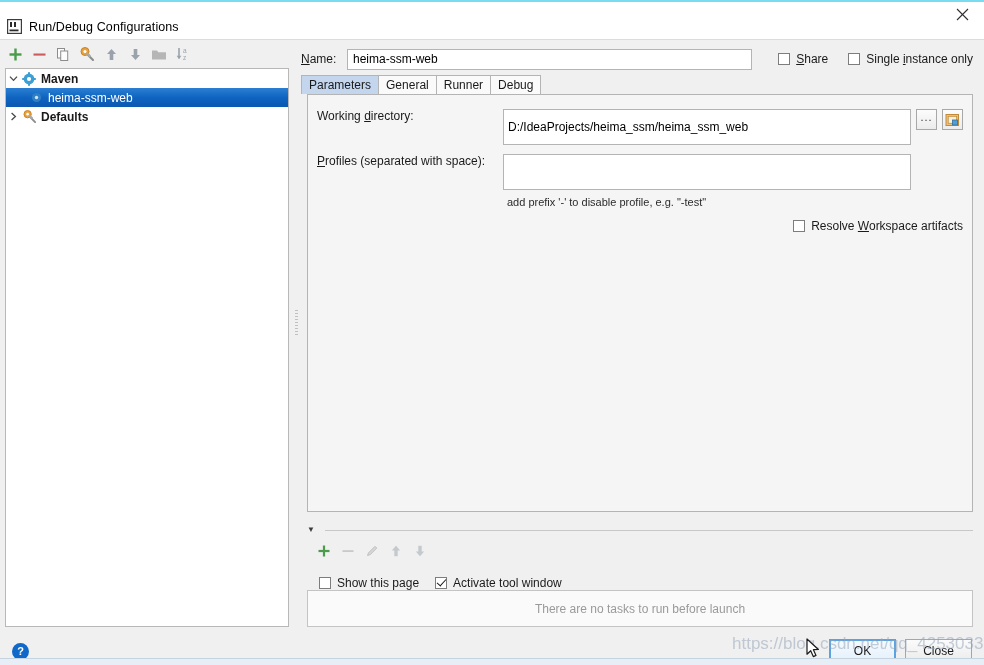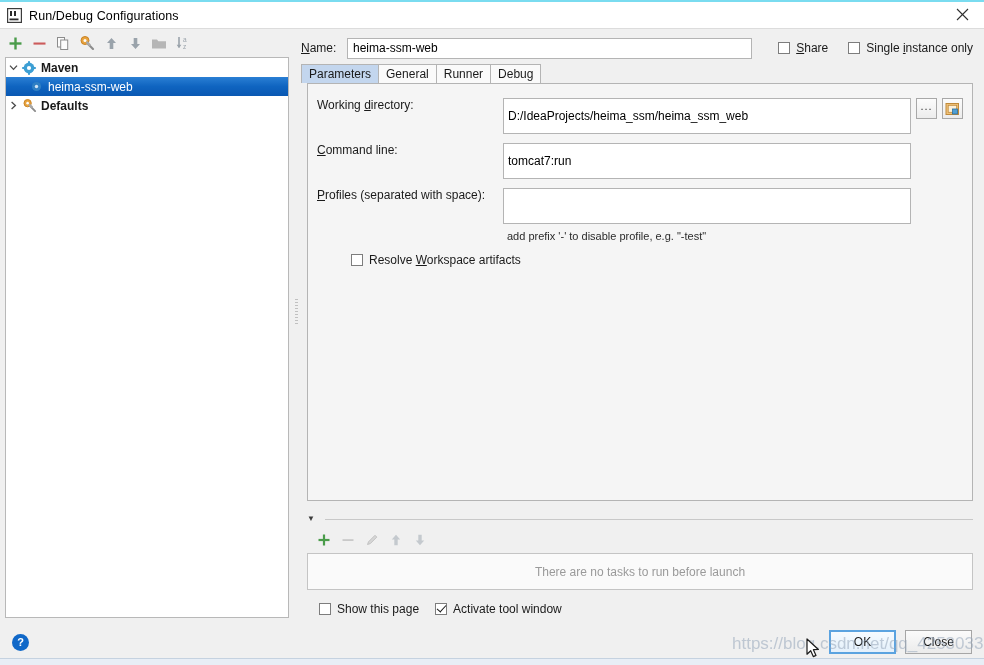--- a/index.html
+++ b/index.html
@@ -31,21 +31,21 @@
     flex-direction: column;
   }
 
   
   #titlebar {
     height: 25px;
     min-height: 25px;
     background: #ffffff;
     display: flex;
     align-items: center;
-    padding: 1px 0 0 7px;
+    padding: 12px 0 0 7px;
     border-bottom: 1px solid #dcdcdc;
     position: relative;
   }
   #app-icon {
     width: 15px; height: 15px;
     margin-right: 7px;
     flex: none;
     position: relative;
   }
   #app-icon svg { display:block; }
@@ -186,20 +186,21 @@
     box-sizing: border-box;
     color: #000;
     outline: none;
   }
   .cb-wrap {
     display: flex;
     align-items: center;
     font-size: 12px;
     cursor: default;
     white-space: nowrap;
+    justify-content: flex-end;
   }
   .cbox {
     width: 12px; height: 12px;
     border: 1px solid #7d7d7d;
     background: #ffffff;
     margin-right: 6px;
     flex: none;
     position: relative;
     box-sizing: border-box;
   }
@@ -591,24 +592,20 @@
           </span>
           <span class="mini-btn">
             <svg width="15" height="14" viewBox="0 0 15 14">
               <rect x="1" y="1.5" width="12.5" height="11" fill="#f0c27a" stroke="#c08a3a" stroke-width="1"></rect>
               <rect x="3.2" y="3.3" width="8.5" height="7" fill="#fbf0da" stroke="#c08a3a" stroke-width="0.8"></rect>
               <rect x="7.5" y="7" width="5" height="5" fill="#4f9fd4" stroke="#2d6f9c" stroke-width="0.8"></rect>
             </svg>
           </span>
         </div>
 
-        <div class="field-row">
-          <span class="field-label"><span class="mn">C</span>ommand line:</span>
-          <input class="field-input" type="text" style="margin-right: 52px;" value="tomcat7:run">
-        </div>
 
         <div class="field-row">
           <span class="field-label"><span class="mn">P</span>rofiles (separated with space):</span>
           <input class="field-input" type="text" style="margin-right: 52px;" value="">
         </div>
 
         <div id="hint-text">add prefix '-' to disable profile, e.g. "-test"</div>
 
         <div id="resolve-row" class="cb-wrap">
           <span class="cbox"></span>
@@ -645,33 +642,33 @@
               <path d="M7.5 2 L12 7 L9.3 7 L9.3 13 L5.7 13 L5.7 7 L3 7 Z" fill="#c4c9ce"></path>
             </svg>
           </span>
           <span class="bl-btn">
             <svg width="14" height="14" viewBox="0 0 15 15">
               <path d="M7.5 13 L12 8 L9.3 8 L9.3 2 L5.7 2 L5.7 8 L3 8 Z" fill="#c4c9ce"></path>
             </svg>
           </span>
         </div>
 
-        <div id="task-list">
-          <span>There are no tasks to run before launch</span>
-        </div>
-
         <div id="bottom-checks">
           <span class="cb-wrap">
             <span class="cbox"></span>
             <span>Show this page</span>
           </span>
           <span class="cb-wrap">
             <span class="cbox checked"></span>
             <span>Activate tool window</span>
           </span>
+        </div>
+
+        <div id="task-list">
+          <span>There are no tasks to run before launch</span>
         </div>
       </div>
 
     </div>
   </div>
 
   <div id="footer">
     <span id="help-btn">?</span>
     <span id="footer-spacer"></span>
     <span class="dlg-btn default">OK</span>

